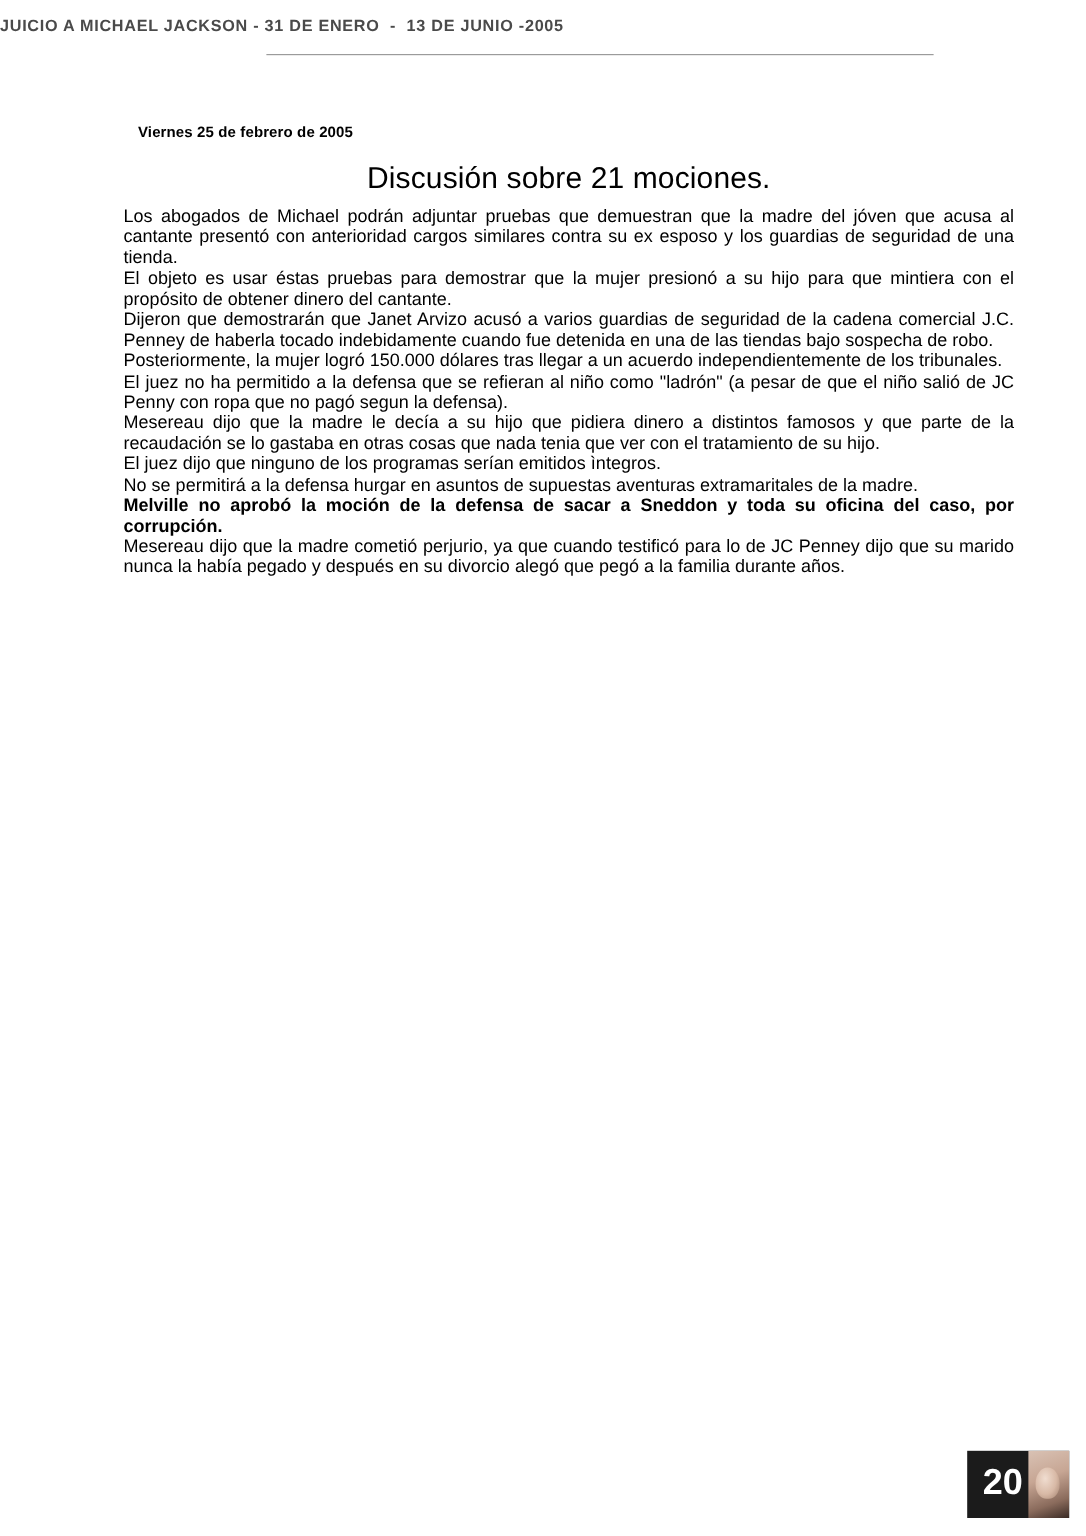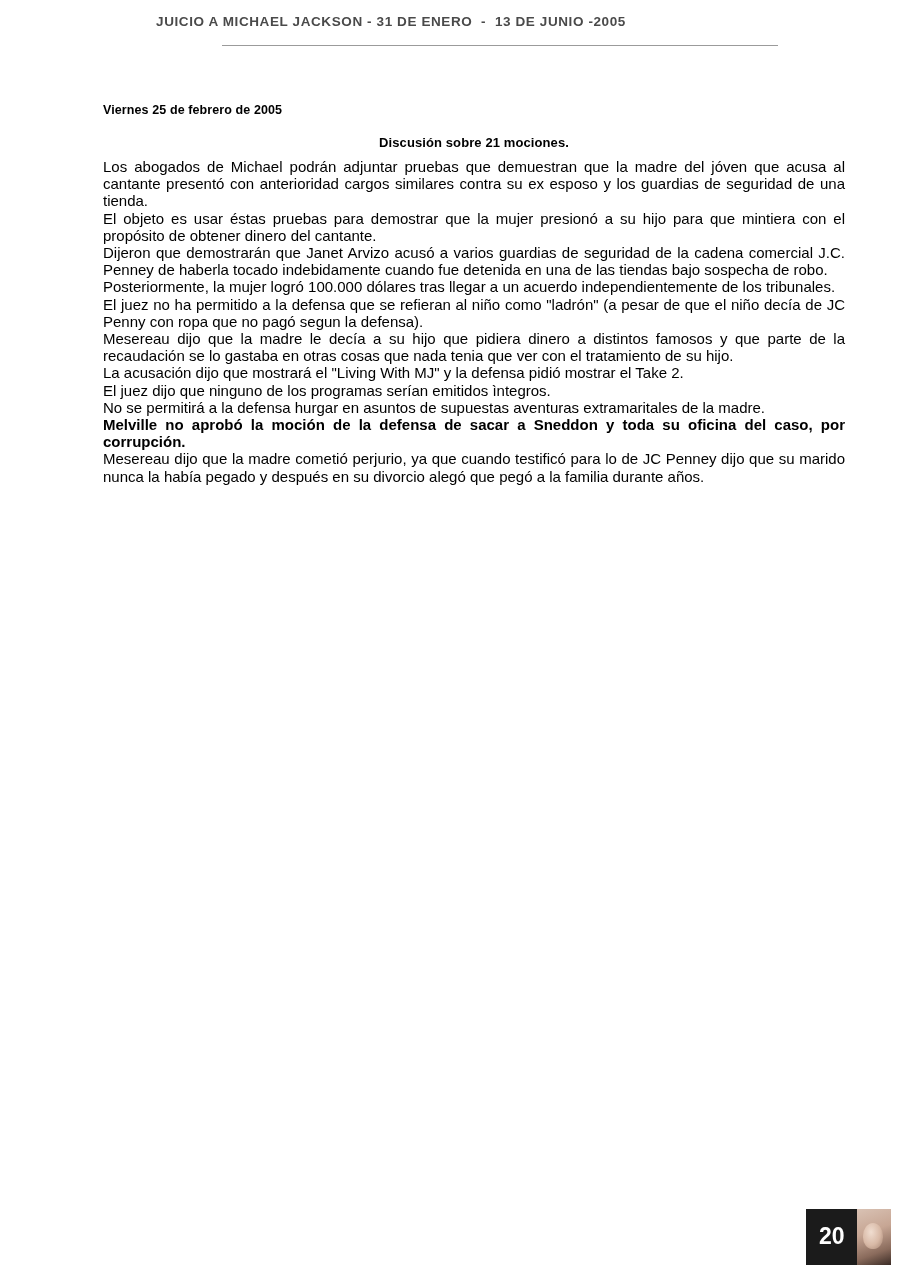--- a/index.html
+++ b/index.html
@@ -19,21 +19,21 @@
     background: #ffffff;
     overflow: hidden;
   }
 
   
   .header {
     position: absolute;
     top: 14px;
     left: 0;
     width: 782px;
-    text-align: center;
+    text-align: left;
   }
   .header-title {
     font-family: "Liberation Sans", sans-serif;
     font-size: 13.5px;
     font-weight: bold;
     letter-spacing: 0.6px;
     color: #4a4a4a;
     white-space: pre;
   }
   .header-rule {
@@ -49,25 +49,25 @@
   .content {
     position: absolute;
     left: 103px;
     top: 103px;
     width: 742px;
   }
   .date-line {
     font-size: 12.5px;
     font-weight: bold;
     letter-spacing: 0.1px;
-    margin: 0 0 18px 0;
+    margin: 0 0 18px 12px;
   }
   .doc-title {
-    font-size: 13px;
-    font-weight: bold;
+    font-size: 25px;
+    font-weight: normal;
     text-align: center;
     margin: 0 0 8px 0;
     letter-spacing: 0.1px;
   }
   p.para {
     font-size: 15px;
     line-height: 17.2px;
     margin: 0;
     text-align: justify;
     text-justify: inter-word;
@@ -86,21 +86,21 @@
     top: 1209px;
     width: 85px;
     height: 56px;
     background: #1b1b1b;
     overflow: hidden;
   }
   .badge-number {
     position: absolute;
     left: 13px;
     top: 8px;
-    font-size: 23px;
+    font-size: 30px;
     font-weight: bold;
     color: #ffffff;
     line-height: 38px;
   }
   .badge-face {
     position: absolute;
     right: 0;
     top: 0;
     width: 34px;
     height: 56px;
@@ -129,24 +129,23 @@
 
   <div class="content">
 
     <div class="date-line">Viernes 25 de febrero de 2005</div>
 
     <div class="doc-title">Discusión sobre 21 mociones.</div>
 
     <p class="para">Los abogados de Michael podrán adjuntar pruebas que demuestran que la madre del jóven que acusa al cantante presentó con anterioridad cargos similares contra su ex esposo y los guardias de seguridad de una tienda.</p>
     <p class="para">El objeto es usar éstas pruebas para demostrar que la mujer presionó a su hijo para que mintiera con el propósito de obtener dinero del cantante.</p>
     <p class="para">Dijeron que demostrarán que Janet Arvizo acusó a varios guardias de seguridad de la cadena comercial J.C. Penney de haberla tocado indebidamente cuando fue detenida en una de las tiendas bajo sospecha de robo.</p>
-    <p class="para">Posteriormente, la mujer logró 100.000 dólares tras llegar a un acuerdo independientemente de los tribunales.</p>
-    <p class="para">El juez no ha permitido a la defensa que se refieran al niño como "ladrón" (a pesar de que el niño decía de JC Penny con ropa que no pagó segun la defensa).</p>
+    <p class="para">Posteriormente, la mujer logró 150.000 dólares tras llegar a un acuerdo independientemente de los tribunales.</p>
+    <p class="para">El juez no ha permitido a la defensa que se refieran al niño como "ladrón" (a pesar de que el niño salió de JC Penny con ropa que no pagó segun la defensa).</p>
     <p class="para">Mesereau dijo que la madre le decía a su hijo que pidiera dinero a distintos famosos y que parte de la recaudación se lo gastaba en otras cosas que nada tenia que ver con el tratamiento de su hijo.</p>
-    <p class="para nojust">La acusación dijo que mostrará el "Living With MJ" y la defensa pidió mostrar el Take 2.</p>
     <p class="para nojust">El juez dijo que ninguno de los programas serían emitidos ìntegros.</p>
     <p class="para nojust">No se permitirá a la defensa hurgar en asuntos de supuestas aventuras extramaritales de la madre.</p>
     <p class="para bold">Melville no aprobó la moción de la defensa de sacar a Sneddon y toda su oficina del caso, por corrupción.</p>
     <p class="para">Mesereau dijo que la madre cometió perjurio, ya que cuando testificó para lo de JC Penney dijo que su marido nunca la había pegado y después en su divorcio alegó que pegó a la familia durante años.</p>
 
   </div>
 
   <div class="badge">
     <div class="badge-number">20</div>
     <div class="badge-face"></div>

